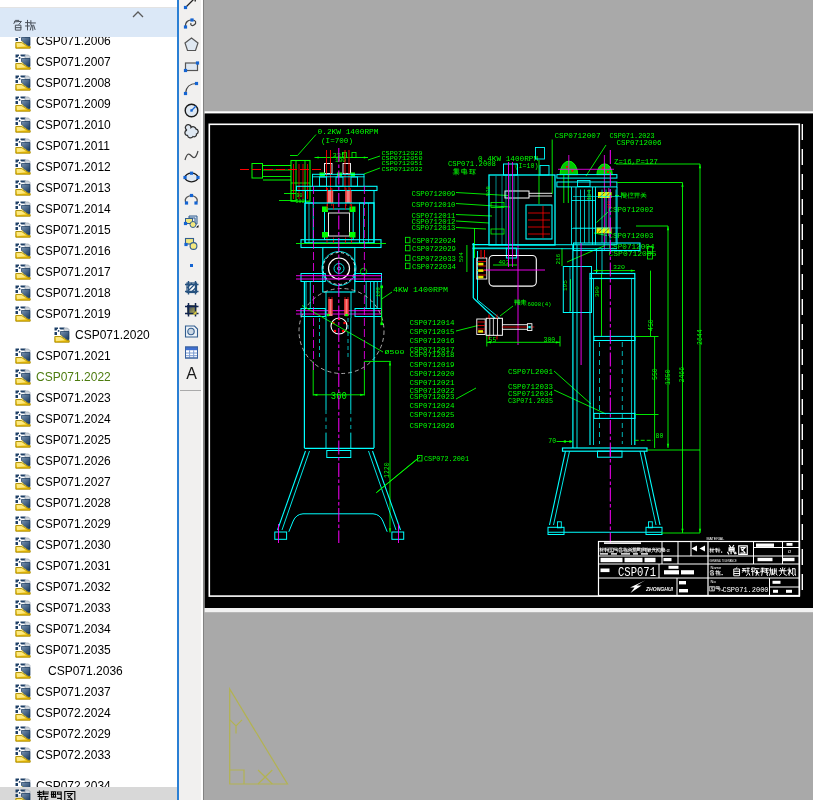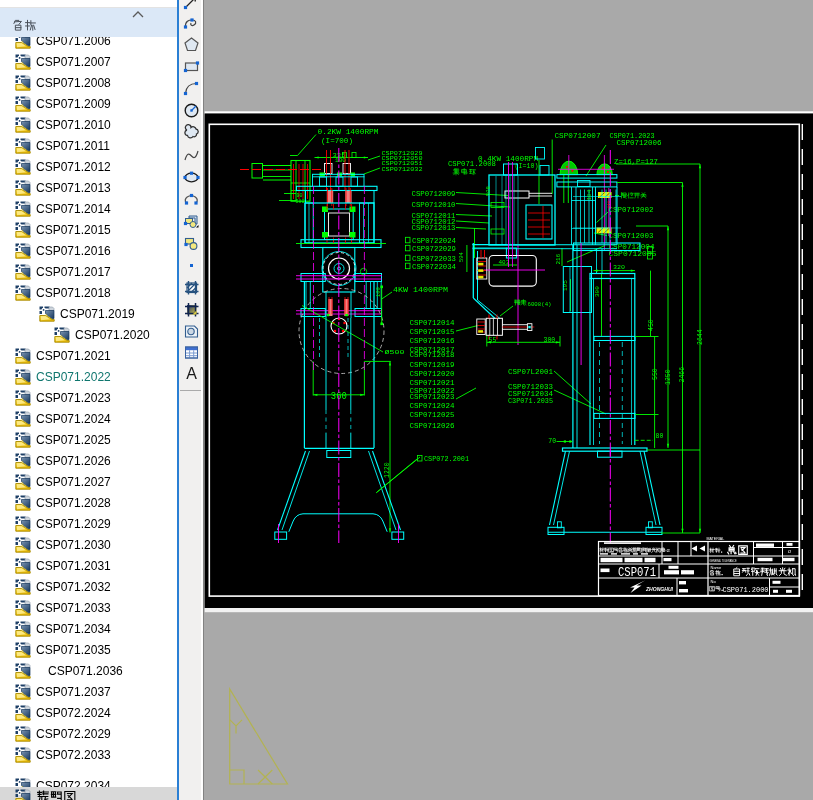--- a/index.html
+++ b/index.html
@@ -104,21 +104,21 @@
         <use href="#dwgico"></use>
       </svg>
       <div style="position:absolute;left:36px;top:3px;font-size:12px;color:#000;white-space:nowrap">CSP071.2017</div>
     </div>
     <div style="position:absolute;left:0;top:282.8px;width:177px;height:21px;">
       <svg style="position:absolute;left:15px;top:2.5px" width="16" height="16" viewBox="0 0 16 16">
         <use href="#dwgico"></use>
       </svg>
       <div style="position:absolute;left:36px;top:3px;font-size:12px;color:#000;white-space:nowrap">CSP071.2018</div>
     </div>
-    <div style="position:absolute;left:0;top:303.8px;width:177px;height:21px;margin-left:24px;">
+    <div style="position:absolute;left:0;top:303.8px;width:177px;height:21px;">
       <svg style="position:absolute;left:15px;top:2.5px" width="16" height="16" viewBox="0 0 16 16">
         <use href="#dwgico"></use>
       </svg>
       <div style="position:absolute;left:36px;top:3px;font-size:12px;color:#000;white-space:nowrap">CSP071.2019</div>
     </div>
     <div style="position:absolute;left:0;top:324.8px;width:177px;height:21px;margin-left:39px;">
       <svg style="position:absolute;left:15px;top:2.5px" width="16" height="16" viewBox="0 0 16 16">
         <use href="#dwgico"></use>
       </svg>
       <div style="position:absolute;left:36px;top:3px;font-size:12px;color:#000;white-space:nowrap">CSP071.2020</div>
@@ -126,21 +126,21 @@
     <div style="position:absolute;left:0;top:345.8px;width:177px;height:21px;">
       <svg style="position:absolute;left:15px;top:2.5px" width="16" height="16" viewBox="0 0 16 16">
         <use href="#dwgico"></use>
       </svg>
       <div style="position:absolute;left:36px;top:3px;font-size:12px;color:#000;white-space:nowrap">CSP071.2021</div>
     </div>
     <div style="position:absolute;left:0;top:366.8px;width:177px;height:21px;">
       <svg style="position:absolute;left:15px;top:2.5px" width="16" height="16" viewBox="0 0 16 16">
         <use href="#dwgico"></use>
       </svg>
-      <div style="position:absolute;left:36px;top:3px;font-size:12px;color:#0f766e;white-space:nowrap">CSP071.2022</div>
+      <div style="position:absolute;left:36px;top:3px;font-size:12px;color:#4d7c0f;white-space:nowrap">CSP071.2022</div>
     </div>
     <div style="position:absolute;left:0;top:387.8px;width:177px;height:21px;">
       <svg style="position:absolute;left:15px;top:2.5px" width="16" height="16" viewBox="0 0 16 16">
         <use href="#dwgico"></use>
       </svg>
       <div style="position:absolute;left:36px;top:3px;font-size:12px;color:#000;white-space:nowrap">CSP071.2023</div>
     </div>
     <div style="position:absolute;left:0;top:408.8px;width:193px;height:21px;">
       <svg style="position:absolute;left:15px;top:2.5px" width="16" height="16" viewBox="0 0 16 16">
         <use href="#dwgico"></use>

